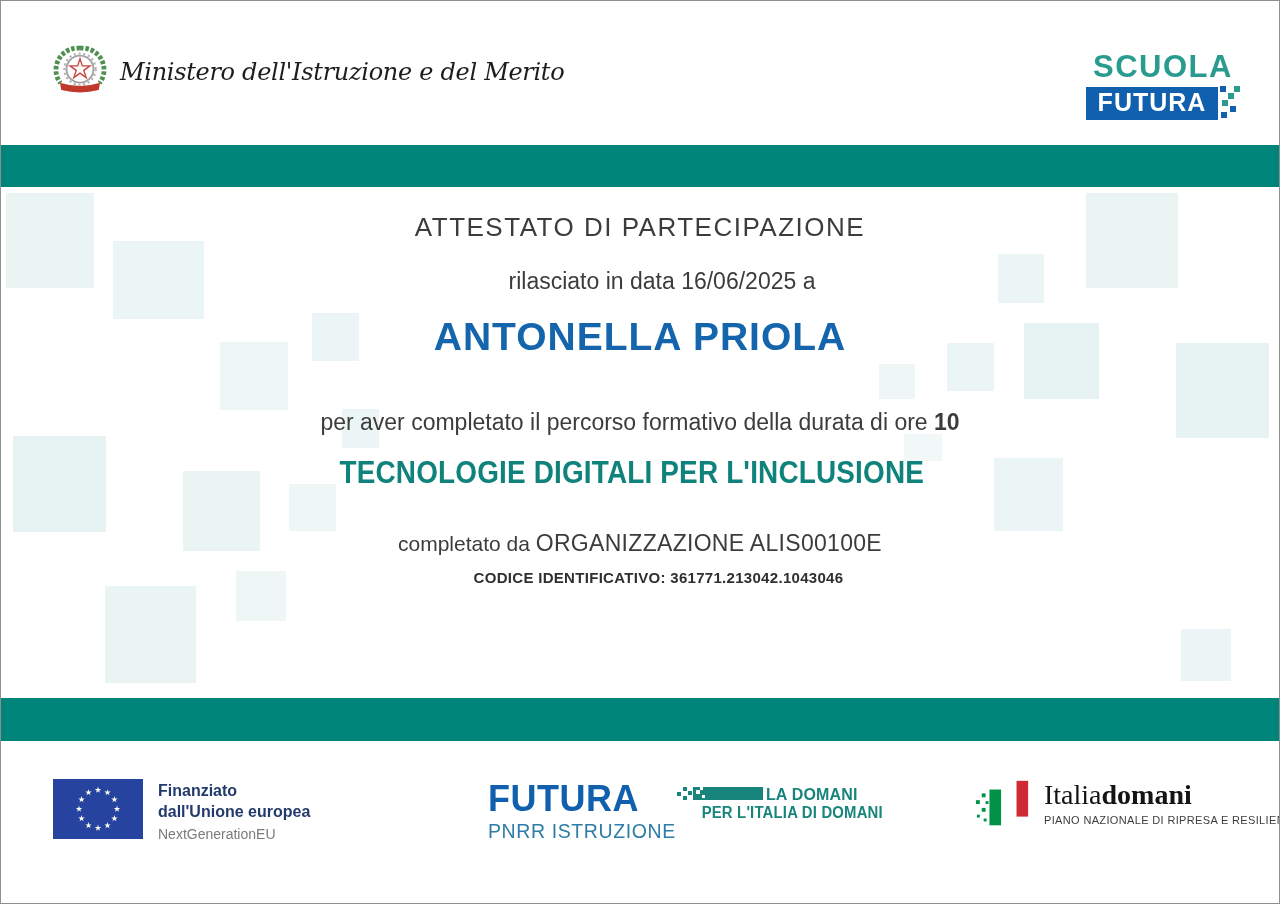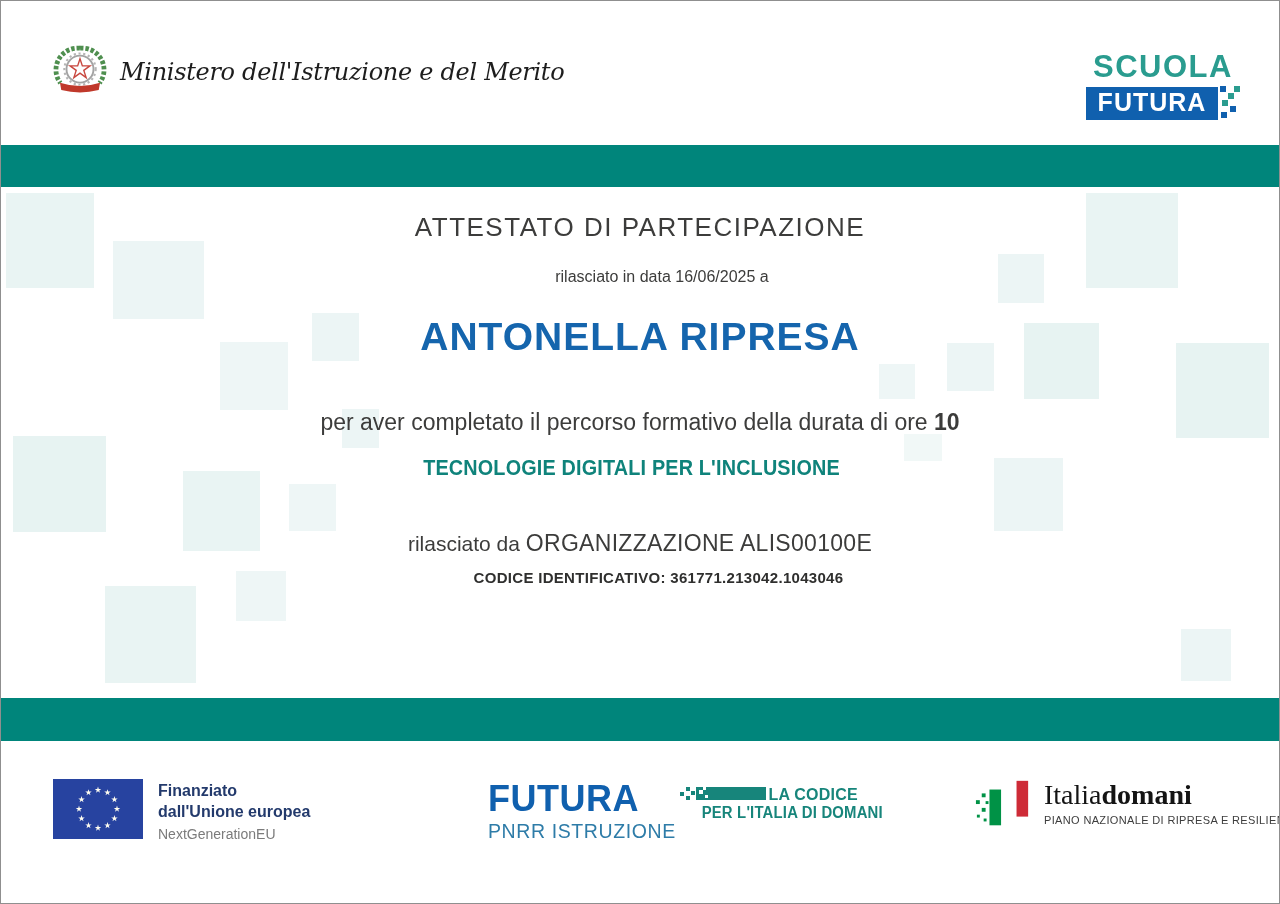--- a/index.html
+++ b/index.html
@@ -21,25 +21,25 @@
   .sf-scuola{color:#2a9c8f;font-weight:bold;font-size:31px;letter-spacing:1.5px;line-height:1.05;}
   .sf-bottom{display:flex;align-items:center;justify-content:center;margin-top:1px;}
   .sf-futura-box{background:#1060ae;color:#fff;font-weight:bold;font-size:25px;letter-spacing:1px;padding:2px 12px 4px 12px;line-height:1.1;}
   
   .teal-bar{position:absolute;left:0;right:0;background:#00857b;z-index:1;}
   .bar-top{top:144px;height:42px;}
   .bar-bottom{top:697px;height:43px;}
   
   .cert{position:absolute;left:0;right:0;top:186px;height:511px;z-index:1;text-align:center;}
   .cert-title{position:absolute;left:0;right:0;top:25px;font-size:26px;font-weight:400;letter-spacing:1.5px;color:#3c3c3b;}
-  .cert-issued{position:absolute;left:0;right:0;top:81px;font-size:16px;color:#3c3c3b;padding-left:44px;}
+  .cert-issued{position:absolute;left:0;right:0;top:81px;font-size:23px;color:#3c3c3b;padding-left:44px;}
   .cert-name{position:absolute;left:0;right:0;top:128px;font-size:39px;font-weight:bold;color:#1565ad;letter-spacing:1px;}
   .cert-completed{position:absolute;left:0;right:0;top:222px;font-size:23px;color:#3c3c3b;}
   .cert-hours{font-weight:bold;}
-  .cert-course{position:absolute;left:0;right:16px;top:268px;font-size:22px;font-weight:bold;color:#0f837b;}
+  .cert-course{position:absolute;left:0;right:16px;top:268px;font-size:31px;font-weight:bold;color:#0f837b;}
   .cert-course span{display:inline-block;transform:scaleX(0.9);transform-origin:center;letter-spacing:0.2px;}
   .cert-organized{position:absolute;left:0;right:0;top:343px;font-size:21px;color:#3c3c3b;}
   .cert-org-name{font-size:23px;letter-spacing:0.3px;}
   .cert-code{position:absolute;left:0;right:0;top:382px;font-size:15px;font-weight:bold;color:#2f2f2e;letter-spacing:0.3px;padding-left:37px;}
   
   .footer{position:absolute;left:0;top:740px;width:1280px;height:136px;z-index:1;}
   .eu-block{position:absolute;left:52px;top:38px;display:flex;align-items:flex-start;gap:15px;}
   .eu-text{padding-top:2px;line-height:1.3;}
   .eu-line{font-size:16px;font-weight:bold;color:#233a6c;}
   .eu-sub{font-size:14px;color:#7b7b7b;margin-top:2px;}
@@ -117,30 +117,30 @@
   <div class="teal-bar bar-top"></div>
   <div class="teal-bar bar-bottom"></div>
 
   <div class="cert">
     <div class="cert-title">ATTESTATO DI PARTECIPAZIONE</div>
     <div class="cert-issued">
       <span>rilasciato in data</span>
       <span>16/06/2025</span>
       <span>a</span>
     </div>
-    <div class="cert-name">ANTONELLA RIPRESA</div>
+    <div class="cert-name">ANTONELLA PRIOLA</div>
     <div class="cert-completed">
       <span>per aver completato il percorso formativo della durata di ore</span>
       <span class="cert-hours">10</span>
     </div>
     <div class="cert-course">
       <span>TECNOLOGIE DIGITALI PER L'INCLUSIONE</span>
     </div>
     <div class="cert-organized">
-      <span>rilasciato da</span>
+      <span>completato da</span>
       <span class="cert-org-name">ORGANIZZAZIONE ALIS00100E</span>
     </div>
     <div class="cert-code">
       <span>CODICE IDENTIFICATIVO:</span>
       <span>361771.213042.1043046</span>
     </div>
   </div>
 
   <div class="footer">
 
@@ -184,21 +184,21 @@
               <rect x="16" y="0" width="70" height="13" fill="#17857b"></rect>
               <rect x="0" y="5" width="4" height="4" fill="#17857b"></rect>
               <rect x="6" y="0" width="4" height="4" fill="#17857b"></rect>
               <rect x="6" y="9" width="4" height="4" fill="#17857b"></rect>
               <rect x="11" y="4" width="4" height="4" fill="#17857b"></rect>
               <rect x="19" y="3" width="4" height="4" fill="#ffffff"></rect>
               <rect x="25" y="8" width="3" height="3" fill="#ffffff"></rect>
               <rect x="23" y="0" width="3" height="3" fill="#ffffff"></rect>
             </svg>
           </span>
-          <span class="tagline-text">LA CODICE</span>
+          <span class="tagline-text">LA DOMANI</span>
         </div>
         <div class="tagline-row2">
           <span class="tagline-text">PER L'ITALIA DI DOMANI</span>
         </div>
       </div>
     </div>
 
     <div class="italia-block">
       <span>
         <svg width="58" height="56" viewBox="0 0 60 56">

